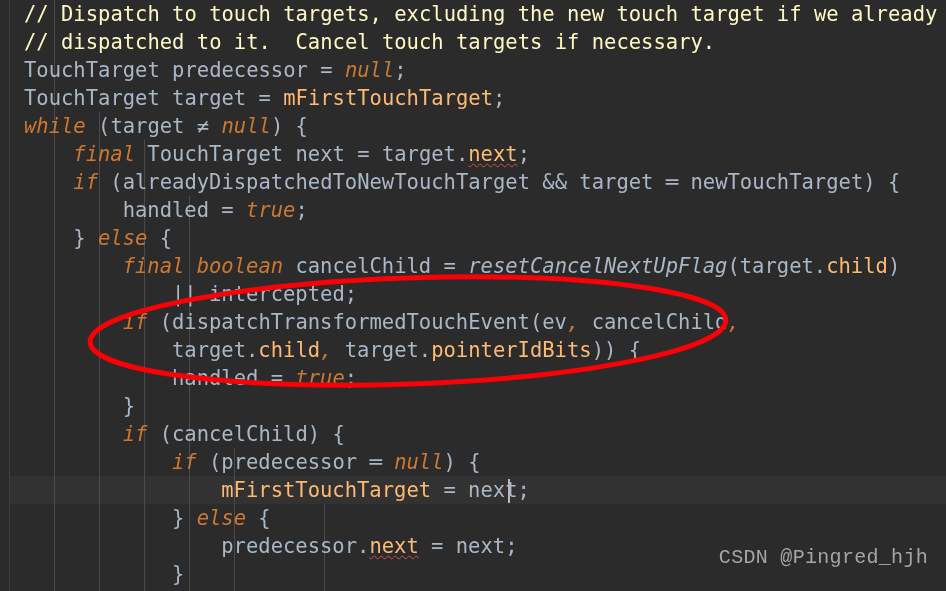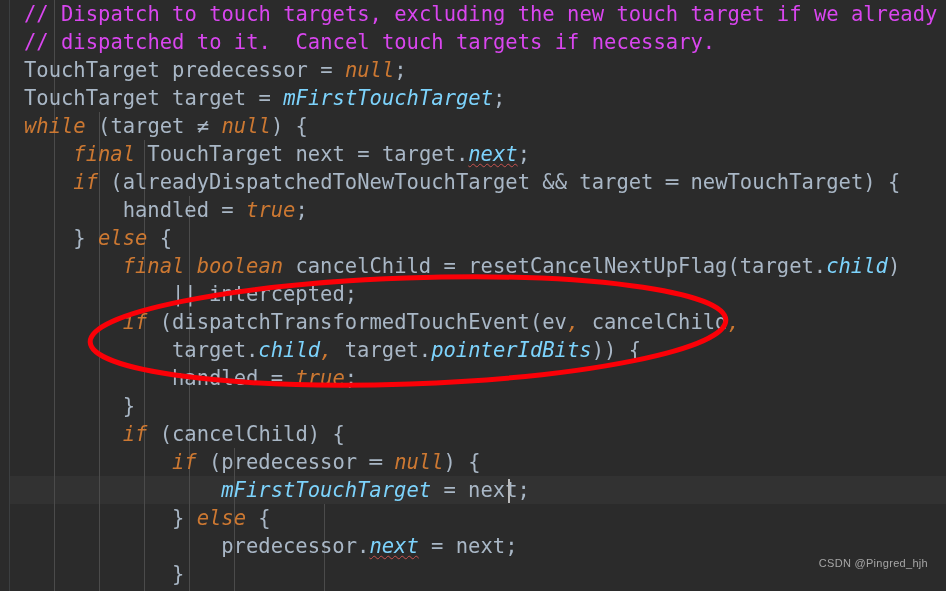--- a/index.html
+++ b/index.html
@@ -59,25 +59,25 @@
   }
   .line {
     position: absolute;
     left: 0;
     height: 28px;
     white-space: pre;
     padding-left: 24px;
   }
 
   
-  .t-comment  { color: #d946ef; }
+  .t-comment  { color: #fef9c3; }
   .t-kw       { color: #cc7832; font-style: italic; }
   .t-plain    { color: #a9b7c6; }
-  .t-field    { color: #7dd3fc; font-style: italic; }
-  .t-static   { color: #a9b7c6; }
+  .t-field    { color: #fdba74; }
+  .t-static   { color: #a9b7c6; font-style: italic; }
 
   
   .uline {
     text-underline-offset: 3px;
     text-decoration-thickness: 1px;
   }
   
   .wavy {
     text-decoration: underline wavy #c75450;
     text-underline-offset: 2px;
@@ -102,22 +102,22 @@
     z-index: 7;
     pointer-events: none;
   }
 
   
   #watermark {
     position: absolute;
     right: 18px;
     bottom: 22px;
     color: #b0b0b0;
-    font-family: Liberation Sans, sans-serif;
-    font-size: 11px;
+    font-family: Liberation Mono, monospace;
+    font-size: 20px;
     letter-spacing: 0.3px;
     z-index: 8;
     opacity: 0.92;
   }
 </style>
 </head>
 <body>
 
 <div id="screen">
 

